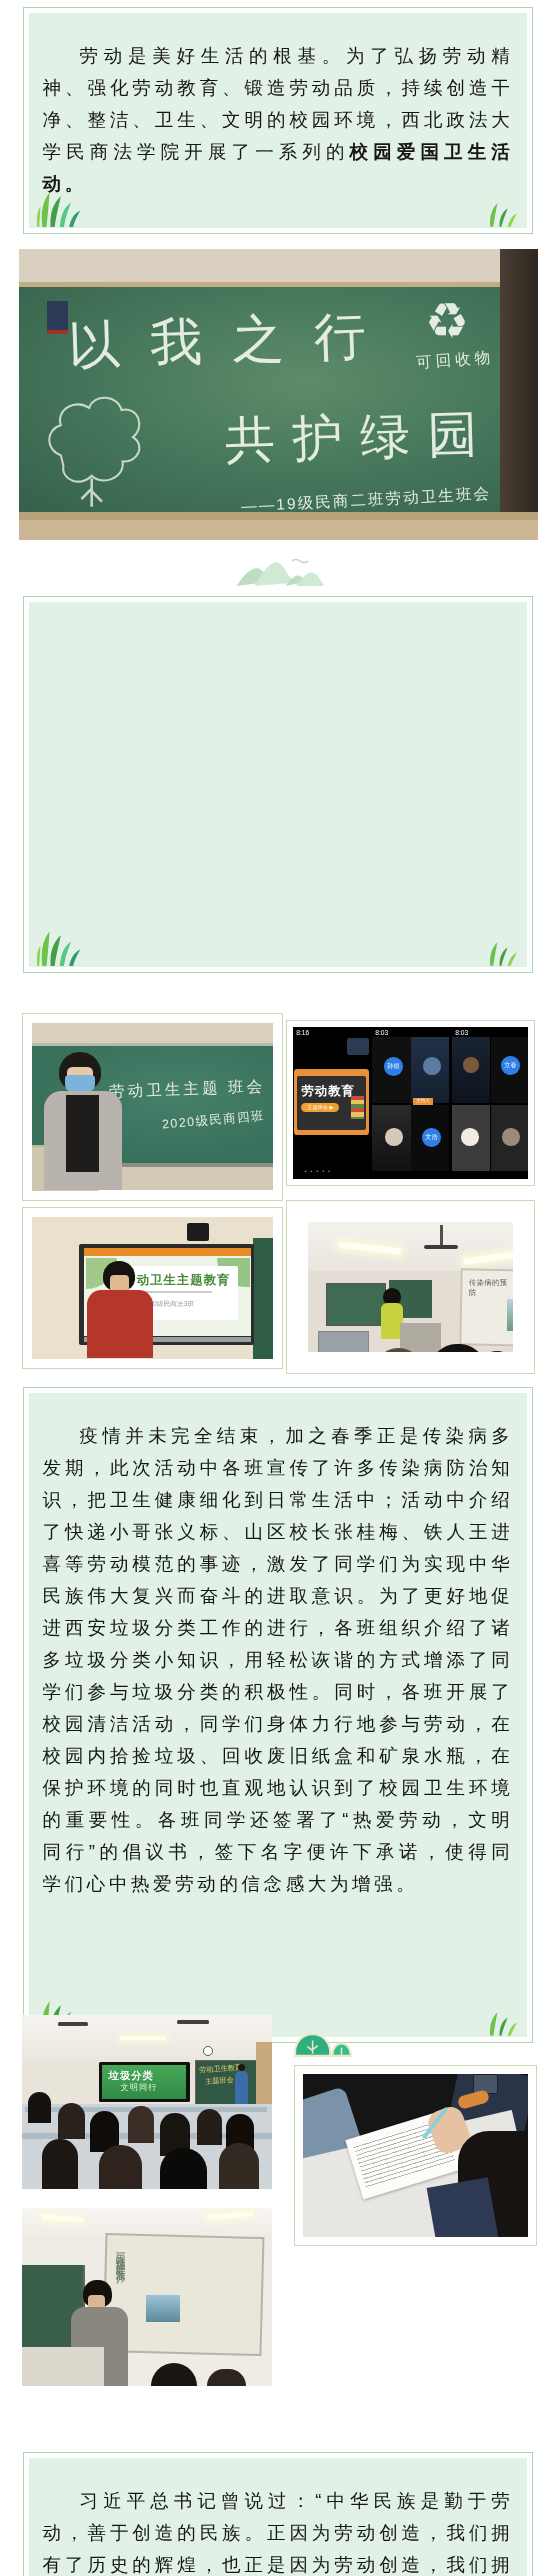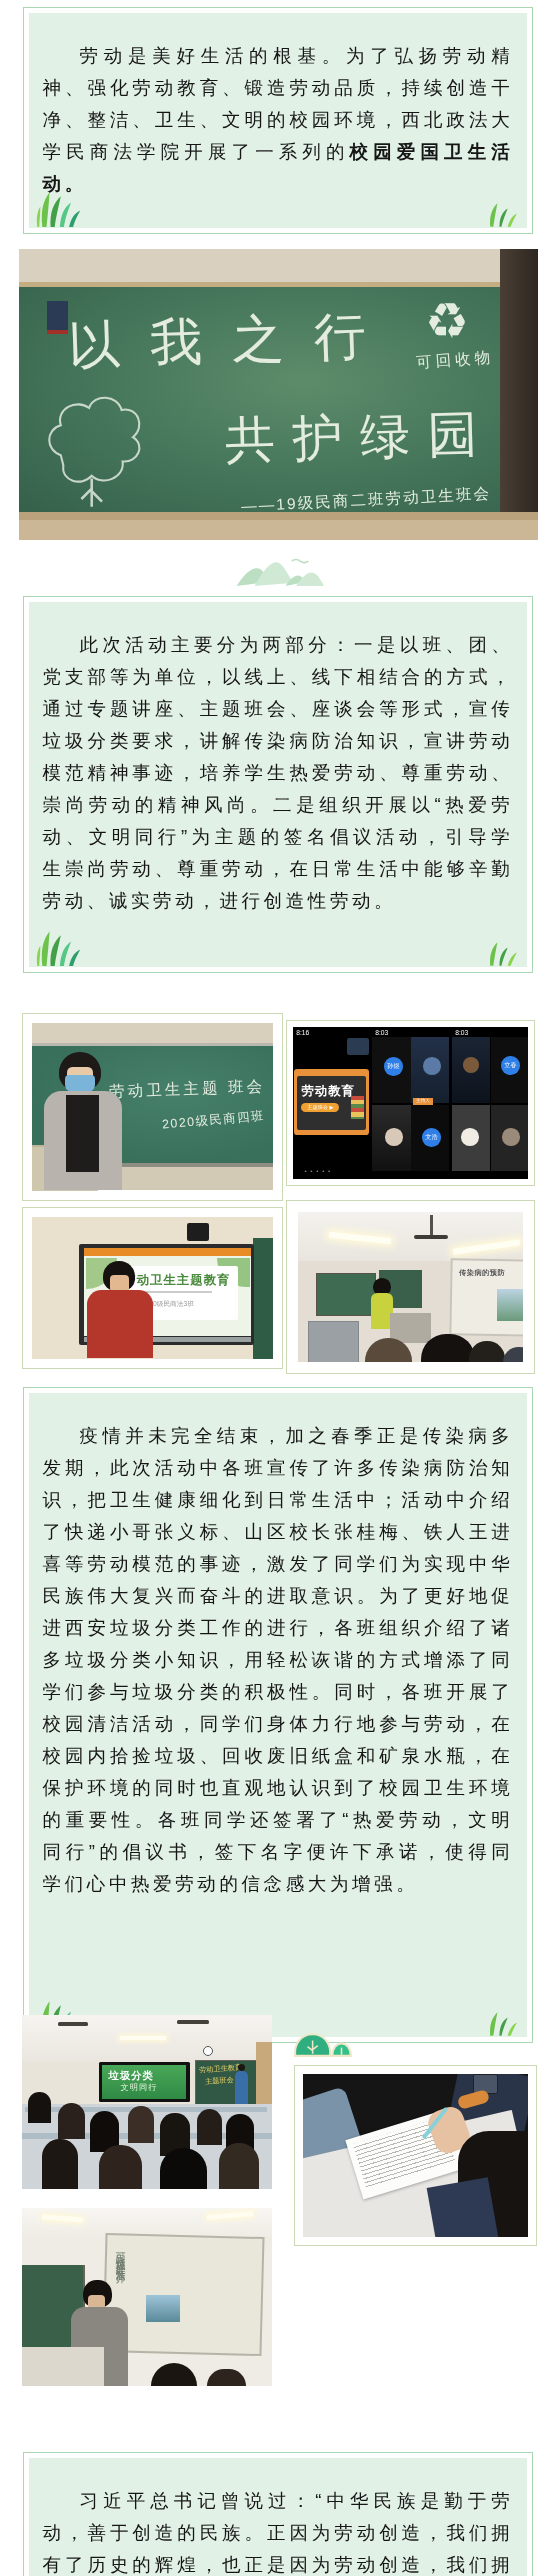--- a/index.html
+++ b/index.html
@@ -69,21 +69,20 @@
     <path d="M5 52 C20 30 32 18 44 18 C56 18 62 34 72 44 Z" fill="#bcdfc4"></path>
     <path d="M40 52 C58 20 70 6 82 6 C94 6 102 28 116 46 Z" fill="#cfe9d4"></path>
     <path d="M100 52 C108 40 116 32 124 32 C130 32 134 38 140 44 Z" fill="#bcdfc4"></path>
     <path d="M120 52 C132 34 142 26 150 26 C160 26 168 40 174 52 Z" fill="#cfe9d4"></path>
     <path d="M0 52 L180 52" stroke="#d9ecd d" stroke-width="0"></path>
     <path d="M112 4 q8 -6 16 0 q8 6 16 0" fill="none" stroke="#bcdfc4" stroke-width="3"></path>
   </svg>
 
   <div class="card" style="top:596px;height:377px;">
     <div class="card-fill">
-      <p>此次活动主要分为两部分：一是以班、团、党支部等为单位，以线上、线下相结合的方式，通过专题讲座、主题班会、座谈会等形式，宣传垃圾分类要求，讲解传染病防治知识，宣讲劳动模范精神事迹，培养学生热爱劳动、尊重劳动、崇尚劳动的精神风尚。二是组织开展以“热爱劳动、文明同行”为主题的签名倡议活动，引导学生崇尚劳动、尊重劳动，在日常生活中能够辛勤劳动、诚实劳动，进行创造性劳动。</p>
       <svg class="grass" style="left:4.1px;" width="67" height="40" viewBox="0 0 130 78">
         <path d="M18 78 C14 46 20 26 32 10 C30 40 28 58 26 78 Z" fill="#6cc24a"></path>
         <path d="M34 78 C32 50 40 30 54 18 C48 44 44 62 42 78 Z" fill="#43a047"></path>
         <path d="M52 78 C54 52 62 38 74 30 C66 50 62 64 60 78 Z" fill="#57c785"></path>
         <path d="M8 78 C6 60 8 48 14 38 C14 56 12 68 12 78 Z" fill="#8bd450"></path>
         <path d="M70 78 C74 60 82 50 92 46 C84 60 80 70 78 78 Z" fill="#2e9e6b"></path>
       </svg>
       <svg class="grass" style="right:3.1px;" width="44" height="30" viewBox="0 0 86 58">
         <path d="M20 58 C18 36 24 22 34 12 C30 32 28 46 26 58 Z" fill="#6cc24a"></path>
         <path d="M38 58 C38 40 44 28 54 22 C48 38 44 48 42 58 Z" fill="#43a047"></path>
@@ -163,21 +162,21 @@
       <div style="left:108px;top:74px;width:72px;height:1.5px;background:#cccccc;"></div>
       <div style="left:117px;top:83px;font-size:6.7px;color:#999999;">20级民商法3班</div>
       <div style="left:52px;top:120px;width:167px;height:5.2px;background:#9aa0a0;"></div>
       <div style="left:71px;top:44px;width:32px;height:30px;background:#15120f;border-radius:15.5px 15.5px 12.4px 12.4px;"></div>
       <div style="left:78px;top:58px;width:18.5px;height:16.5px;background:#e2b890;border-radius:4.1px;"></div>
       <div style="left:55px;top:73px;width:66px;height:68px;background:#b5372c;border-radius:14.4px 14.4px 0 0;"></div>
 
     </div>
   </div>
 
-  <div class="pframe" style="left:286px;top:1200px;width:249px;height:174px;padding:11px;font-weight:bold;">
+  <div class="pframe" style="left:286px;top:1200px;width:249px;height:174px;padding:21px;">
     <div class="ph" style="background:#e3ddd4;">
       <div style="left:0;top:0;width:100%;height:49px;background:linear-gradient(#f4f2ee,#e9e5de);"></div>
       <div style="left:31px;top:23px;width:62px;height:6.2px;background:#fffef2;box-shadow:0 0 7.2px 3.1px #fff9d8;transform:rotate(6deg);"></div>
       <div style="left:155px;top:32px;width:67px;height:6.2px;background:#fffef2;box-shadow:0 0 7.2px 3.1px #fff9d8;transform:rotate(-8deg);"></div>
       <div style="left:132px;top:3.1px;width:3.1px;height:20.6px;background:#55504a;"></div>
       <div style="left:116px;top:23px;width:34px;height:4.1px;background:#3e3a36;border-radius:2.1px;"></div>
       <div style="left:152px;top:47px;width:78px;height:73px;background:#efece4;border:2.1px solid #c8c4ba;transform:rotate(1deg);"></div>
       <div style="left:161px;top:56px;font-size:7.2px;color:#555555;letter-spacing:0.5px;">传染病的预防</div>
       <div class="slide-lines" style="left:161px;top:67px;width:41px;">
           <i></i>

